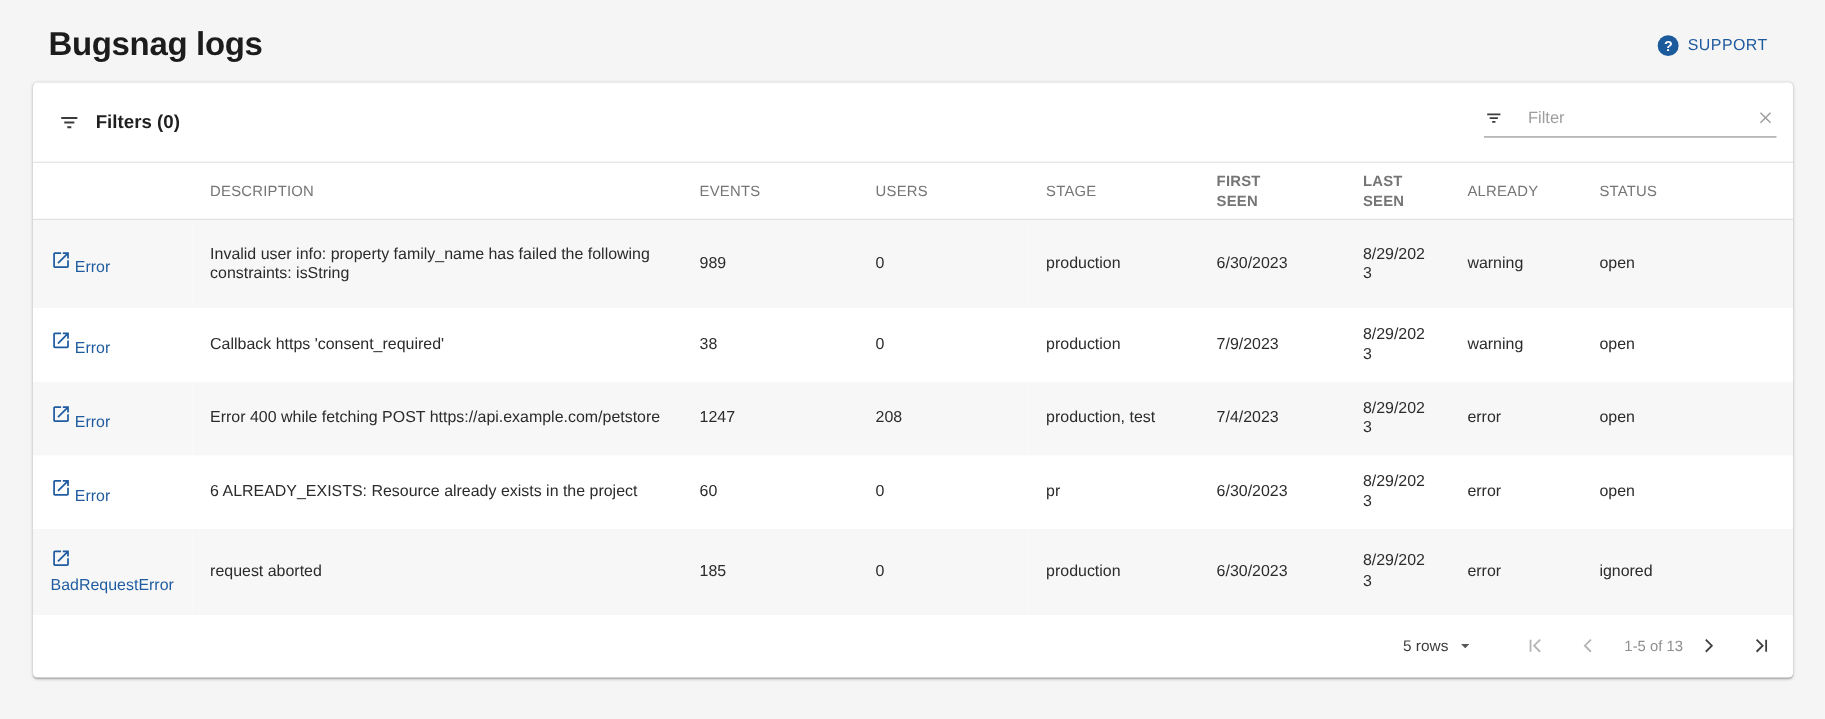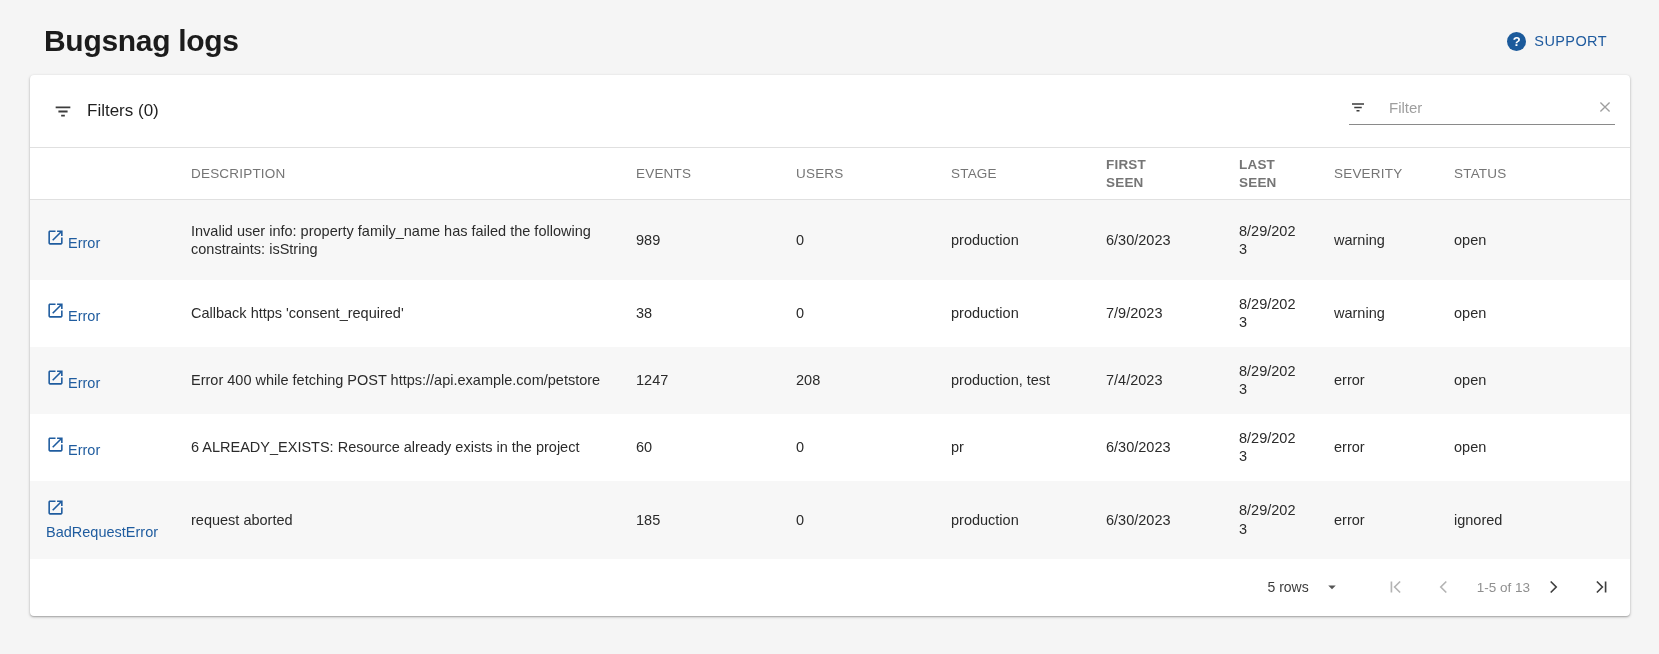--- a/index.html
+++ b/index.html
@@ -38,21 +38,21 @@
   }
   .filter-bar {
     height: 73px; flex: 0 0 73px;
     display: flex; align-items: center; justify-content: space-between;
     padding: 0 15px 0 16px;
     border-bottom: 1px solid #e0e0e0;
   }
   .filters-toggle {
     display: flex; align-items: center; gap: 13px;
     background: none; border: none; cursor: pointer;
-    font-size: 17px; font-weight: 400; color: #1f1f1f;
+    font-size: 17px; font-weight: 700; color: #1f1f1f;
     font-family: inherit;
   }
   .filters-toggle svg { color: #3c3c3c; }
   .filter-input-wrap {
     display: flex; align-items: center; gap: 20px;
     width: 266px; padding-bottom: 7px;
     border-bottom: 1px solid #8a8a8a;
   }
   .filter-input-wrap svg.funnel { color: #3c3c3c; flex: 0 0 auto; }
   .filter-input {
@@ -87,21 +87,21 @@
   a.err-link { color: #1f5c9f; text-decoration: none; }
   a.err-link .ext-icon { display: inline-block; vertical-align: text-bottom; margin-right: 3px; }
   a.err-link .ext-icon svg { display: inline-block; }
 
   .pagination {
     flex: 1 1 auto;
     display: flex; align-items: center; justify-content: flex-end;
     padding-right: 16px; font-size: 14px; color: #3c3c3c;
   }
   .rows-select {
-    display: flex; align-items: center; gap: 14px;
+    display: flex; align-items: center; gap: 6px;
     background: none; border: none; cursor: pointer;
     font-size: 14px; color: #3c3c3c; font-family: inherit;
     margin-right: 36px;
   }
   .rows-select svg { color: #555; }
   .pg-btn {
     background: none; border: none; padding: 0; cursor: pointer;
     display: flex; align-items: center; justify-content: center;
     width: 26px; height: 26px;
   }
@@ -162,21 +162,21 @@
     </colgroup>
     <thead>
       <tr>
         <th></th>
         <th>DESCRIPTION</th>
         <th>EVENTS</th>
         <th>USERS</th>
         <th>STAGE</th>
         <th><span class="th-narrow">FIRST SEEN</span></th>
         <th><span class="th-narrow">LAST SEEN</span></th>
-        <th>SEVERITY</th>
+        <th>ALREADY</th>
         <th>STATUS</th>
       </tr>
     </thead>
     <tbody>
       <tr>
         <td>
           <a href="#" class="err-link"><span class="ext-icon"><svg width="19" height="19" viewBox="0 0 24 24" fill="currentColor">
                   <path d="M19 19H5V5h7V3H5c-1.11 0-2 .9-2 2v14c0 1.1.89 2 2 2h14c1.1 0 2-.9 2-2v-7h-2v7zM14 3v2h3.59l-9.83 9.83 1.41 1.41L19 6.41V10h2V3h-7z"></path>
                 </svg></span><span>Error</span></a>
         </td>

